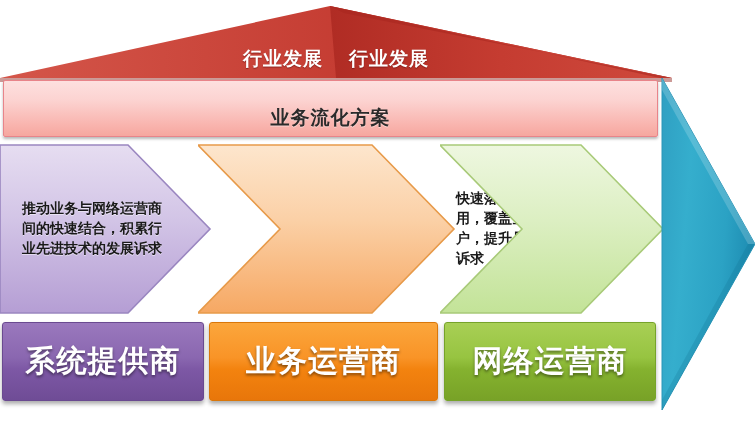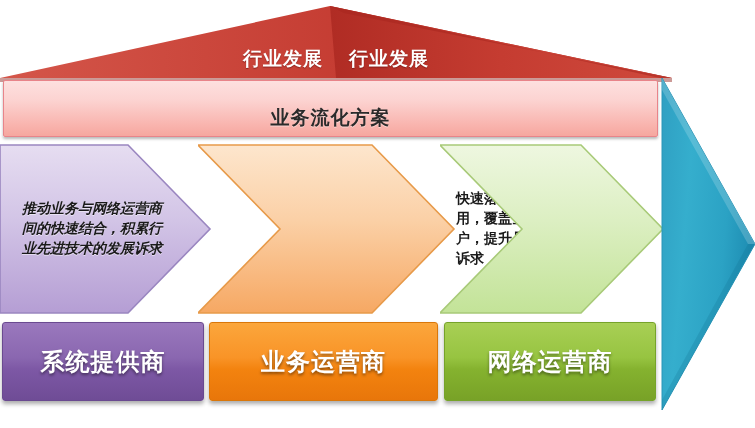--- a/index.html
+++ b/index.html
@@ -88,39 +88,39 @@
     top: 0;
     height: 172px;
     display: flex;
     align-items: center;
     font-size: 14px;
     line-height: 1.42;
     font-weight: bold;
     color: #1a1a1a;
     text-shadow: 0 1px 0 rgba(255,255,255,.5);
   }
-  #chev1 { left: 0px;   width: 214px; font-style: italic; }
+  #chev1 { left: 0px;   width: 214px; }
   #chev2 { left: 198px; width: 262px; }
   #chev3 { left: 440px; width: 232px; }
   #chev1-text { left: 22px;  width: 152px; }
   #chev2-text { left: 258px; width: 150px; }
 
   
   .role {
     position: absolute;
     top: 322px;
     height: 79px;
     box-sizing: border-box;
     border-radius: 3px;
     display: flex;
     align-items: center;
     justify-content: center;
     box-shadow: 0 3px 4px rgba(0,0,0,.33);
     color: #ffffff;
-    font-size: 24px;
+    font-size: 30px;
     font-weight: bold;
     letter-spacing: 1px;
     text-shadow: 0 2px 3px rgba(0,0,0,.45);
   }
   #role-0 {
     left: 2px; width: 202px;
     border: 1px solid #6a4a90;
     background: linear-gradient(to bottom, #9a78bd 0%, #8a67b0 45%, #7d58a5 60%, #6f4c96 100%);
   }
   #role-1 {

